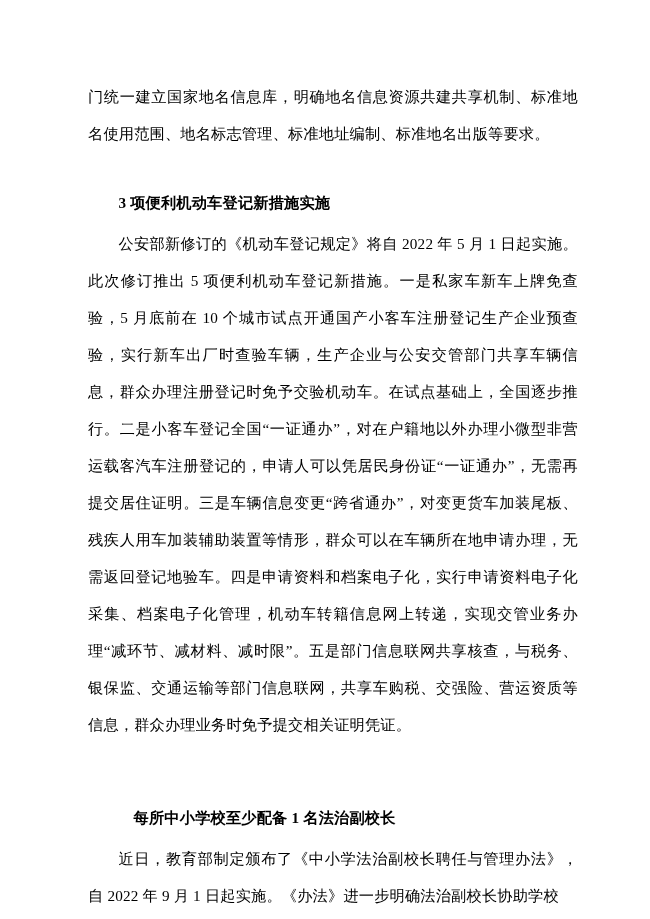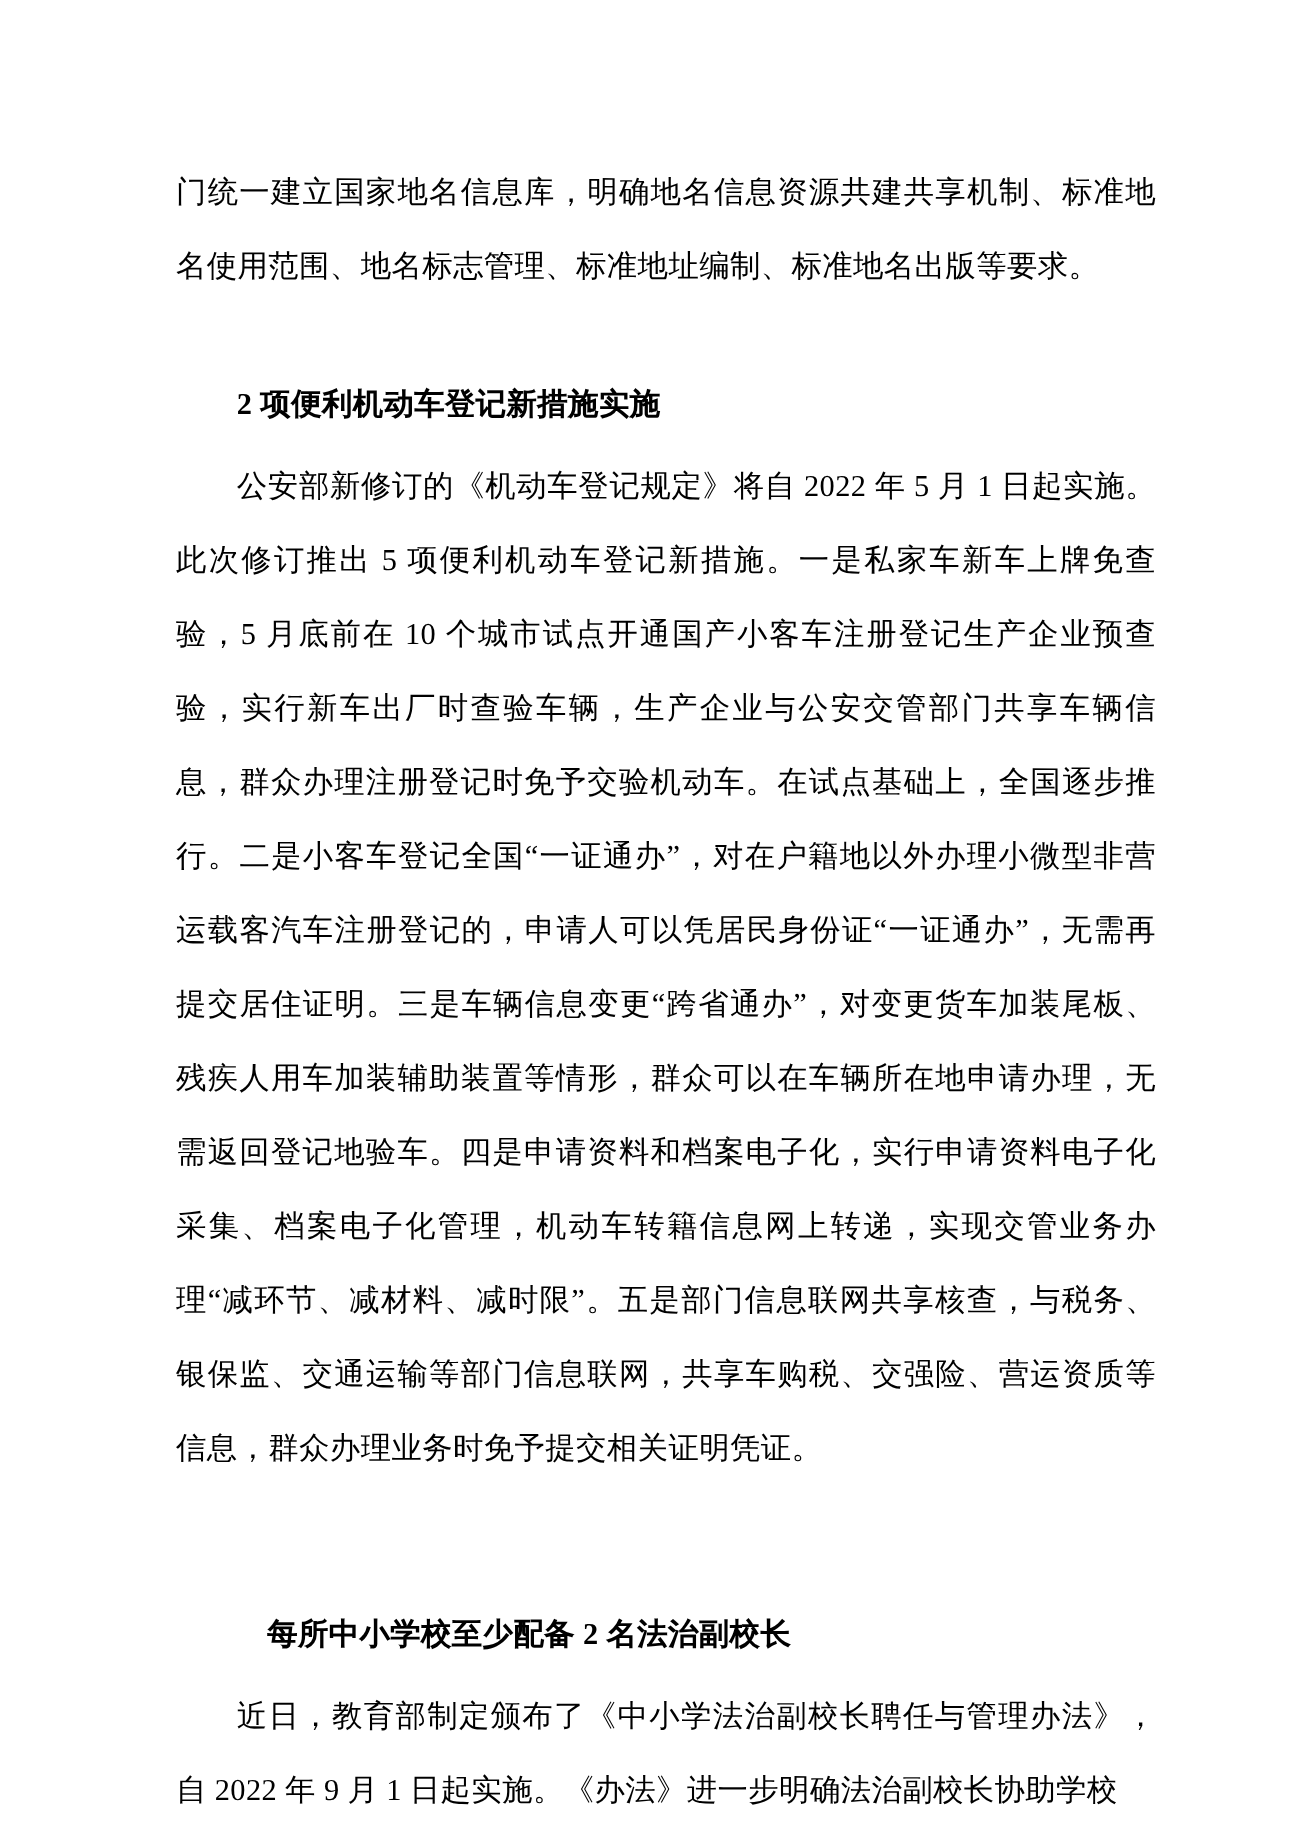--- a/index.html
+++ b/index.html
@@ -56,24 +56,24 @@
 </head>
 <body>
 
 <div class="page">
   <div class="doc-body">
 
     <p class="para-noindent">门统一建立国家地名信息库，明确地名信息资源共建共享机制、标准地名使用范围、地名标志管理、标准地址编制、标准地名出版等要求。</p>
 
     <div class="spacer-sm"></div>
 
-    <p class="heading">2 项便利机动车登记新措施实施</p>
+    <p class="heading">3 项便利机动车登记新措施实施</p>
 
     <p class="para">公安部新修订的《机动车登记规定》将自 2022 年 5 月 1 日起实施。此次修订推出 5 项便利机动车登记新措施。一是私家车新车上牌免查验，5 月底前在 10 个城市试点开通国产小客车注册登记生产企业预查验，实行新车出厂时查验车辆，生产企业与公安交管部门共享车辆信息，群众办理注册登记时免予交验机动车。在试点基础上，全国逐步推行。二是小客车登记全国“一证通办”，对在户籍地以外办理小微型非营运载客汽车注册登记的，申请人可以凭居民身份证“一证通办”，无需再提交居住证明。三是车辆信息变更“跨省通办”，对变更货车加装尾板、残疾人用车加装辅助装置等情形，群众可以在车辆所在地申请办理，无需返回登记地验车。四是申请资料和档案电子化，实行申请资料电子化采集、档案电子化管理，机动车转籍信息网上转递，实现交管业务办理“减环节、减材料、减时限”。五是部门信息联网共享核查，与税务、银保监、交通运输等部门信息联网，共享车购税、交强险、营运资质等信息，群众办理业务时免予提交相关证明凭证。</p>
 
     <div class="spacer-md"></div>
 
-    <p class="heading-2">每所中小学校至少配备 2 名法治副校长</p>
+    <p class="heading-2">每所中小学校至少配备 1 名法治副校长</p>
 
     <p class="para">近日，教育部制定颁布了《中小学法治副校长聘任与管理办法》，自 2022 年 9 月 1 日起实施。《办法》进一步明确法治副校长协助学校</p>
 
   </div>
 </div>
 
 </body></html>

